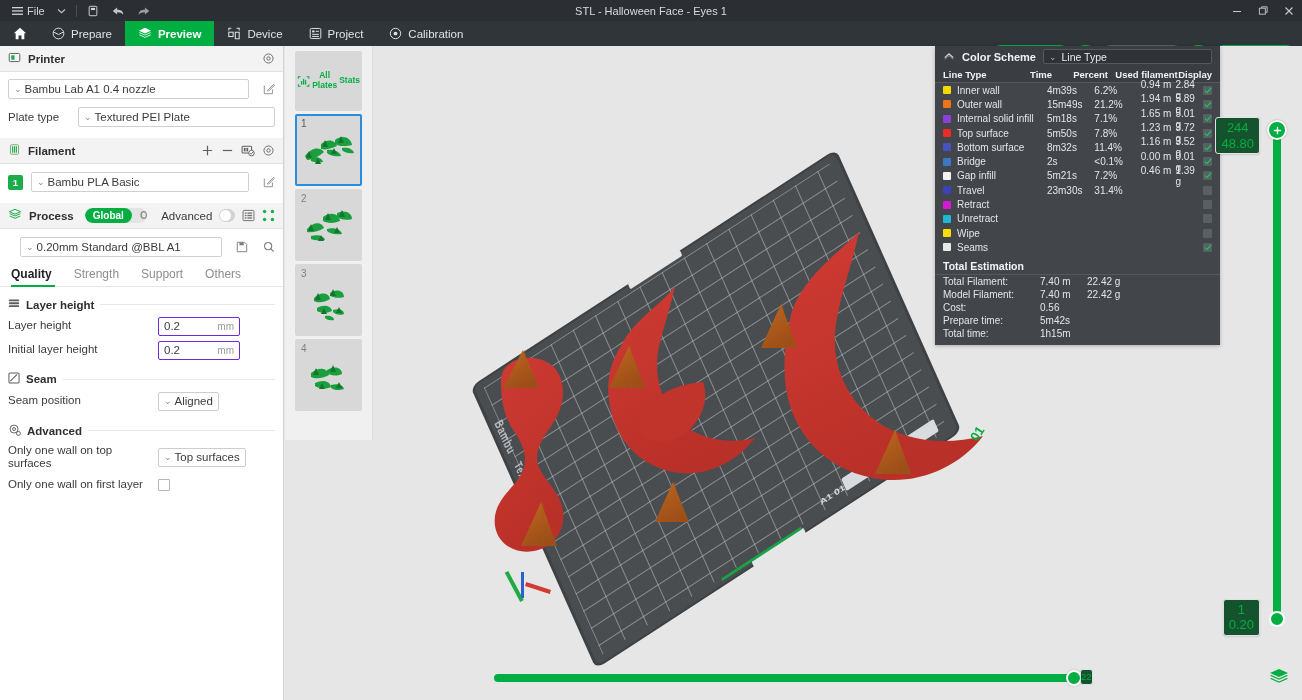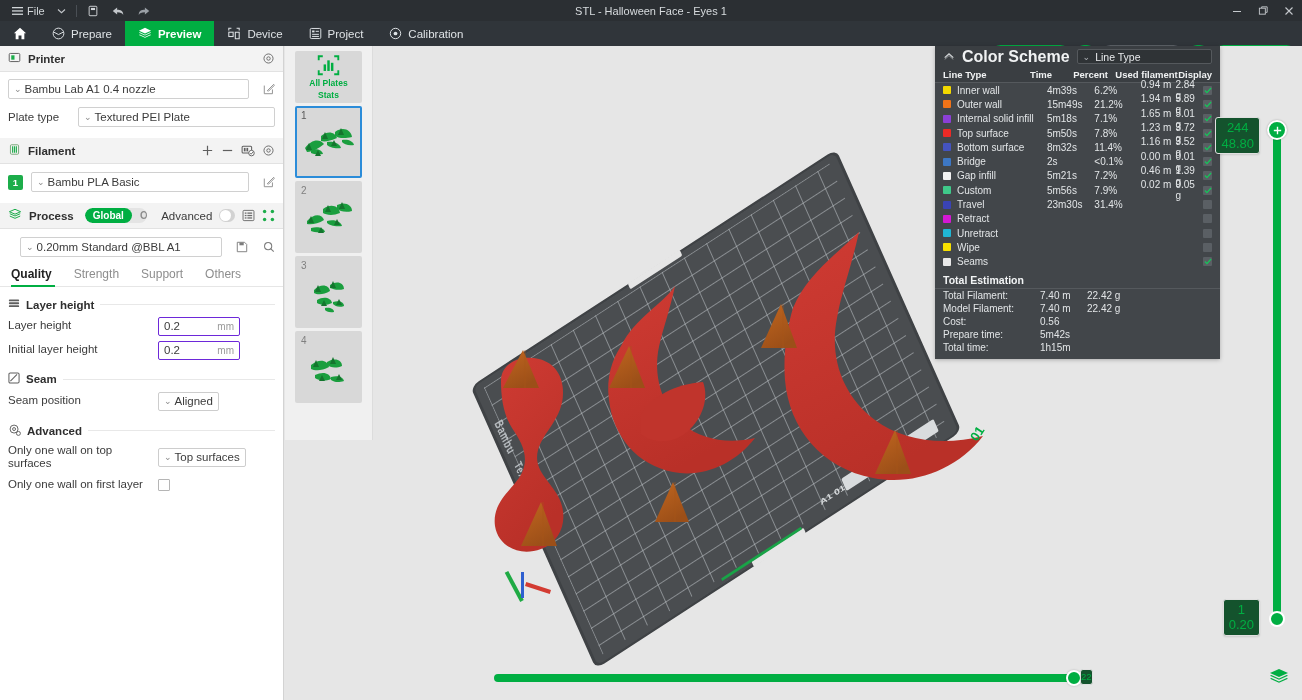--- a/index.html
+++ b/index.html
@@ -138,21 +138,21 @@
 
   
   .plates {
     position:absolute; left:285px; top:46px; width:88px; height:394px;
     background:#f0f0f0; border-right:1px solid #dcdcdc; padding:5px 0 0 10px;
   }
   .plate-card {
     width:67px; background:#d8d8d8; border:2px solid transparent; border-radius:2px;
     margin-bottom:3px; position:relative; cursor:pointer;
   }
-  .plate-card.stats { height:52px; display:flex; flex-direction:column; align-items:center; justify-content:center; gap:2px; }
+  .plate-card.stats { height:60px; display:flex; flex-direction:row; align-items:center; justify-content:center; gap:2px; }
   .plate-card.sel { border-color:#2b8cd9; }
   .plate-card.m { height:72px; }
   .plate-num { position:absolute; left:4px; top:2px; font-size:10px; color:#7f7f7f; }
   .plate-num.on { color:#5a5a5a; }
   .pstat-label { font-size:8.5px; color:#00ae42; font-weight:bold; text-align:center; line-height:1.15; }
 
   
   .viewport {
     position:absolute; left:373px; top:46px; width:929px; height:654px;
     background:#e6e6e6; overflow:hidden;
@@ -189,21 +189,21 @@
   
   .legend {
     position:absolute; right:82px; top:46px; width:285px;
     background:#42464a; color:#e2e5e7; font-size:10px;
     box-shadow:0 1px 4px rgba(0,0,0,.25);
   }
   .lg-head {
     display:flex; align-items:center; gap:7px; height:21px; padding:0 8px;
     background:#3a3e42;
   }
-  .lg-head .t { font-weight:bold; font-size:16px; color:#f0f2f3; }
+  .lg-head .t { font-weight:bold; font-size:11px; color:#f0f2f3; }
   .lg-select {
     flex:1; height:15px; background:#2f3336; border:1px solid #55595d; border-radius:2px;
     display:flex; align-items:center; gap:5px; padding:0 5px; color:#e8eaec; font-size:10.5px;
     cursor:pointer;
   }
   .lg-cols {
     display:flex; align-items:center; height:16px; padding:0 8px;
     background:#3a3e42; font-weight:bold; font-size:9.5px; color:#f0f2f3;
     border-bottom:1px solid #55595d;
   }
@@ -965,37 +965,20 @@
           </span>
           <span class="c-disp">
             <span class="dchk on">
               <svg width="8" height="7" viewBox="0 0 9 8">
                 <path d="M1 4 L3.3 6.4 L8 1.2" stroke="#16c45a" stroke-width="1.5" fill="none"></path>
               </svg>
             </span>
           </span>
         </div>
         <div class="lg-row">
-          <span class="sw" style="background:#3fc98a"></span>
-          <span class="c-type">Custom</span>
-          <span class="c-time">5m56s</span>
-          <span class="c-pct">7.9%</span>
-          <span class="c-used">
-            <span class="u1">0.02 m</span>
-            <span>0.05 g</span>
-          </span>
-          <span class="c-disp">
-            <span class="dchk on">
-              <svg width="8" height="7" viewBox="0 0 9 8">
-                <path d="M1 4 L3.3 6.4 L8 1.2" stroke="#16c45a" stroke-width="1.5" fill="none"></path>
-              </svg>
-            </span>
-          </span>
-        </div>
-        <div class="lg-row">
           <span class="sw" style="background:#3a43b5"></span>
           <span class="c-type">Travel</span>
           <span class="c-time">23m30s</span>
           <span class="c-pct">31.4%</span>
           <span class="c-used">
             <span class="u1"></span>
             <span></span>
           </span>
           <span class="c-disp">
             <span class="dchk"></span>

